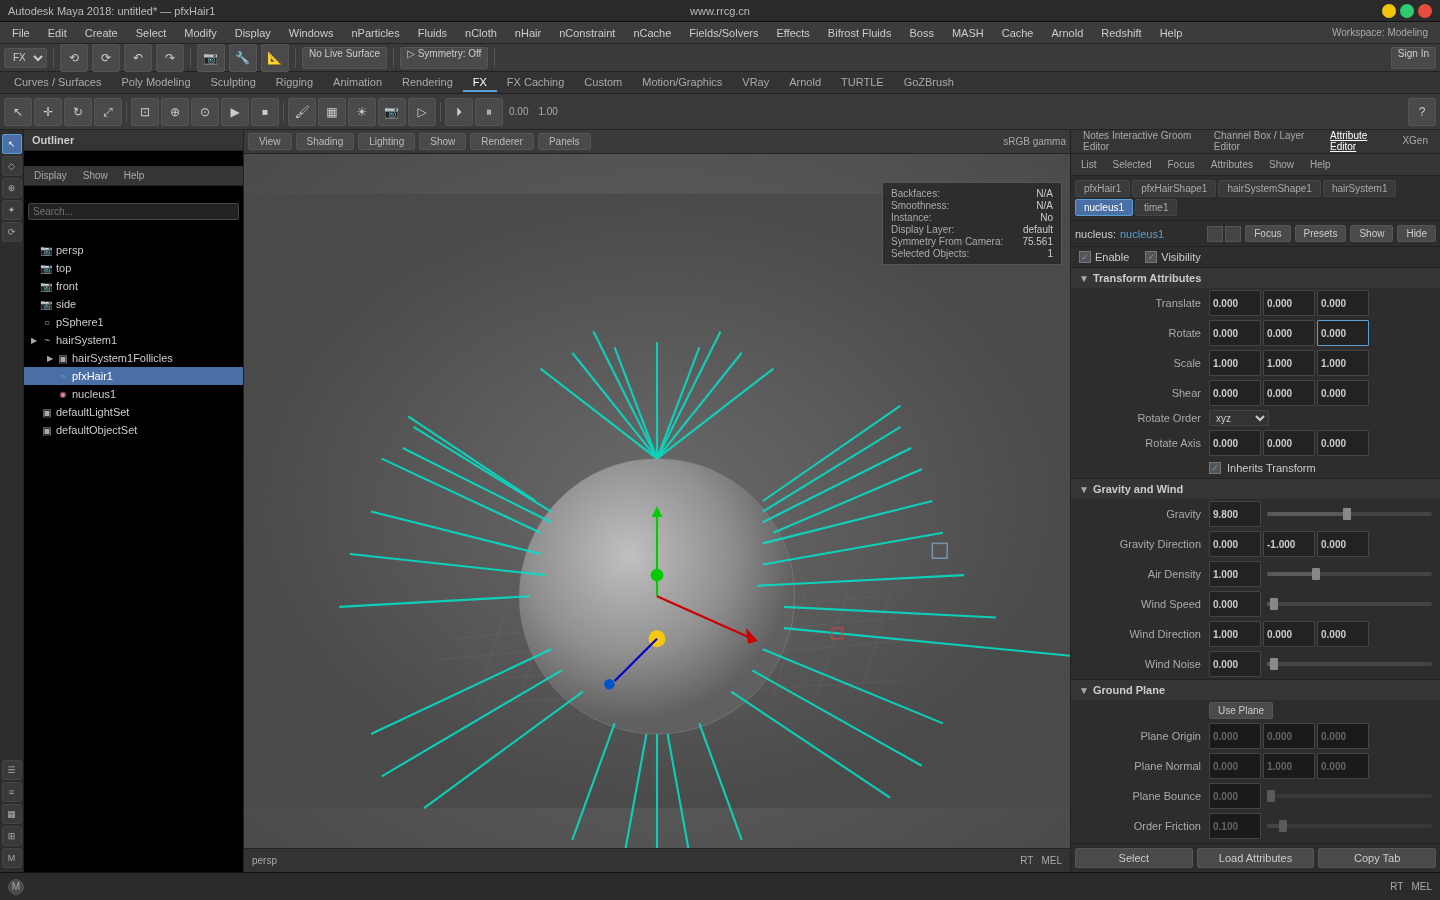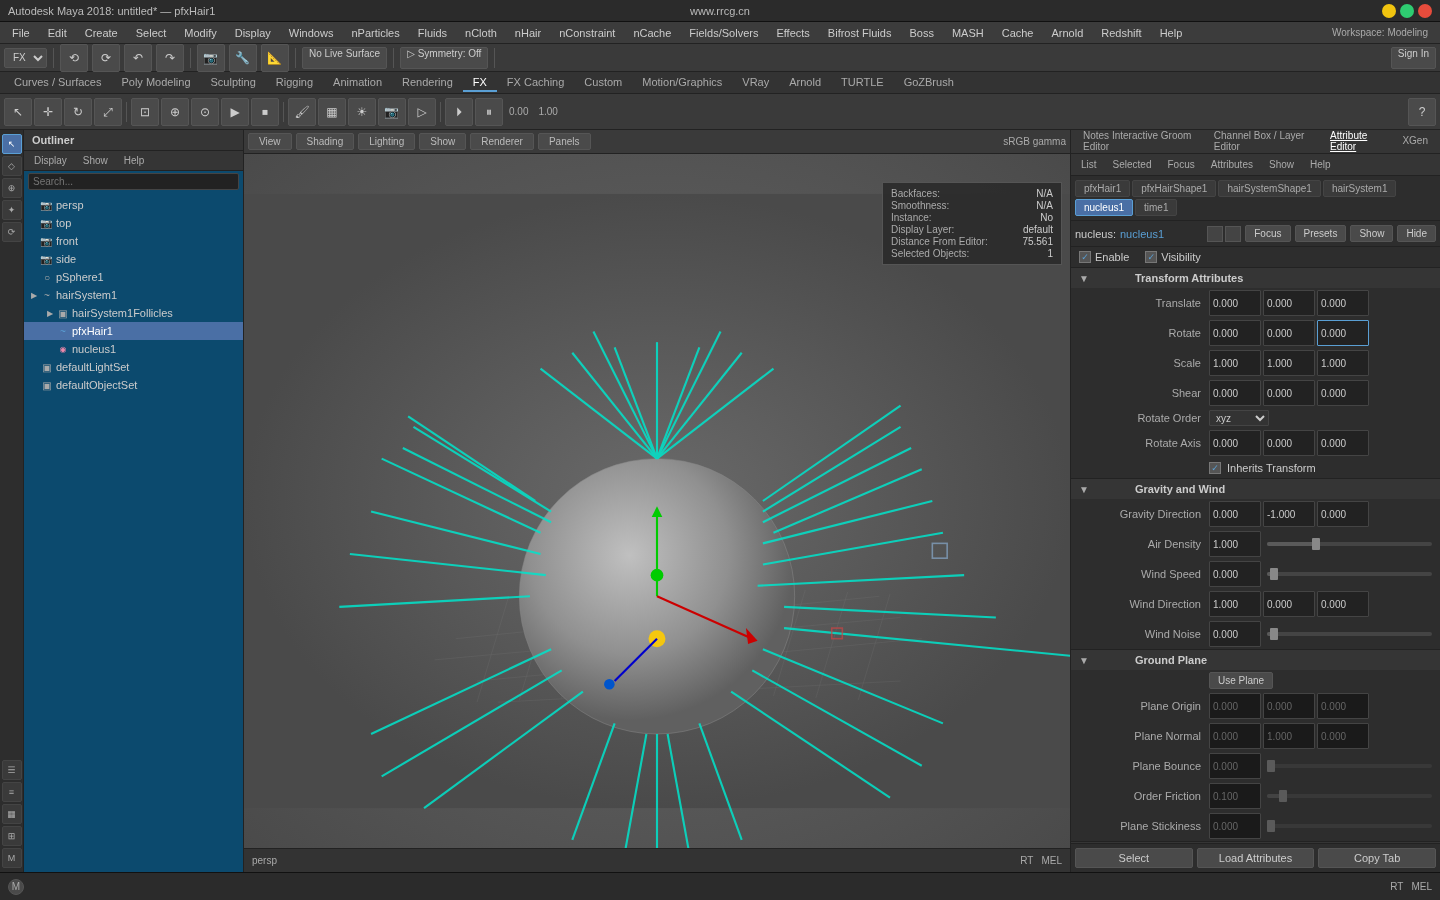--- a/index.html
+++ b/index.html
@@ -48,21 +48,21 @@
     }
     .icon-btn { width: 28px; height: 28px; background: #4a4a4a; border: 1px solid #555; border-radius: 2px; cursor: pointer; display: flex; align-items: center; justify-content: center; font-size: 12px; color: #ccc; }
 
     
     #main-layout {
       display: flex; height: calc(900px - 22px - 22px - 28px - 22px - 36px - 28px);
     }
 
     
     #outliner {
-      width: 220px; background: #0c4a6e; border-right: 1px solid #222; display: flex; flex-direction: column;
+      width: 220px; background: #000000; border-right: 1px solid #222; display: flex; flex-direction: column; gap: 15px;
     }
     #outliner-header { padding: 4px 8px; font-size: 11px; font-weight: bold; color: #ccc; background: #353535; border-bottom: 1px solid #222; }
     #outliner-toolbar { display: flex; gap: 4px; padding: 2px 4px; background: #353535; border-bottom: 1px solid #222; }
     .outliner-tab { font-size: 10px; color: #aaa; padding: 2px 6px; cursor: pointer; }
     #outliner-search { padding: 2px 4px; }
     #outliner-search input { width: 100%; background: #222; border: 1px solid #444; color: #ccc; font-size: 10px; padding: 2px 4px; border-radius: 2px; }
     #outliner-tree { flex: 1; overflow-y: auto; padding: 4px 0; }
     .tree-item { display: flex; align-items: center; padding: 2px 4px; cursor: pointer; }
     .tree-item.selected { background: #4a6fa5; }
     .tree-arrow { width: 12px; height: 12px; display: inline-flex; align-items: center; justify-content: center; font-size: 8px; color: #aaa; }
@@ -111,25 +111,25 @@
     .nucleus-label { font-size: 11px; color: #ccc; }
     .nucleus-value { font-size: 11px; color: #5a9fd4; }
     #enable-row { display: flex; align-items: center; padding: 4px 8px; gap: 16px; border-bottom: 1px solid #222; }
     .checkbox-label { display: flex; align-items: center; gap: 4px; font-size: 11px; color: #ccc; }
     .checkbox-box { width: 12px; height: 12px; background: #555; border: 1px solid #777; display: flex; align-items: center; justify-content: center; cursor: pointer; }
     .checkbox-check { font-size: 9px; color: #5a9fd4; }
     #attr-content { flex: 1; overflow-y: auto; padding-bottom: 4px; }
     .attr-section { border-bottom: 1px solid #222; }
     .attr-section-header { display: flex; align-items: center; padding: 4px 8px; background: #353535; cursor: pointer; gap: 4px; }
     .attr-section-arrow { font-size: 10px; color: #aaa; }
-    .attr-section-title { font-size: 11px; color: #ccc; font-weight: bold; margin-left: 42px; }
+    .attr-section-title { font-size: 11px; color: #ccc; font-weight: bold; }
     .attr-row { display: flex; align-items: center; padding: 2px 8px; min-height: 20px; }
     .attr-name { flex: 0 0 130px; font-size: 11px; color: #aaa; text-align: right; padding-right: 8px; }
     .attr-inputs { display: flex; align-items: center; gap: 2px; flex: 1; }
-    .attr-input { width: 52px; height: 16px; background: #222; border: 1px solid #444; color: #ccc; font-size: 10px; padding: 12px 3px; border-radius: 1px; }
+    .attr-input { width: 52px; height: 16px; background: #222; border: 1px solid #444; color: #ccc; font-size: 10px; padding: 12px 3px; border-radius: 1px; font-weight: bold; }
     .attr-input.disabled { color: #666; background: #1a1a1a; }
     .attr-slider { flex: 1; height: 4px; background: #444; border-radius: 2px; position: relative; cursor: pointer; margin-left: 4px; }
     .attr-slider-fill { height: 100%; background: #5a5a5a; border-radius: 2px; }
     .attr-slider-thumb { width: 8px; height: 12px; background: #888; border-radius: 1px; position: absolute; top: -4px; cursor: ew-resize; }
     .attr-dropdown { height: 16px; background: #333; border: 1px solid #444; color: #ccc; font-size: 10px; padding: 0 2px; border-radius: 1px; width: 60px; }
     .use-plane-btn { font-size: 10px; color: #ccc; padding: 2px 8px; background: #4a4a4a; border: 1px solid #555; border-radius: 2px; cursor: pointer; }
 
     #attr-footer { display: flex; align-items: center; padding: 4px; gap: 4px; border-top: 1px solid #222; background: #2d2d2d; }
     .attr-footer-btn { flex: 1; font-size: 11px; color: #ccc; padding: 3px 0; background: #4a4a4a; border: 1px solid #555; border-radius: 2px; cursor: pointer; text-align: center; }
 
@@ -469,21 +469,21 @@
         </div>
         <div class="info-row">
           <span class="info-label">Instance:</span>
           <span class="info-value">No</span>
         </div>
         <div class="info-row">
           <span class="info-label">Display Layer:</span>
           <span class="info-value">default</span>
         </div>
         <div class="info-row">
-          <span class="info-label">Distance From Editor:</span>
+          <span class="info-label">Symmetry From Camera:</span>
           <span class="info-value">75.561</span>
         </div>
         <div class="info-row">
           <span class="info-label">Selected Objects:</span>
           <span class="info-value">1</span>
         </div>
       </div>
     </div>
 
     <div id="viewport-bottom">
@@ -623,20 +623,30 @@
           </div>
         </div>
       </div>
 
       <div class="attr-section">
         <div class="attr-section-header">
           <span class="attr-section-arrow">▼</span>
           <span class="attr-section-title">Gravity and Wind</span>
         </div>
 
+        <div class="attr-row">
+          <div class="attr-name">Gravity</div>
+          <div class="attr-inputs">
+            <input class="attr-input" type="text" value="9.800" style="">
+            <div class="attr-slider">
+              <div class="attr-slider-fill" style="width:50%;"></div>
+              <div class="attr-slider-thumb" style="left:46%;"></div>
+            </div>
+          </div>
+        </div>
 
         <div class="attr-row">
           <div class="attr-name">Gravity Direction</div>
           <div class="attr-inputs">
             <input class="attr-input" type="text" value="0.000" style="">
             <input class="attr-input" type="text" value="-1.000" style="">
             <input class="attr-input" type="text" value="0.000" style="">
           </div>
         </div>
 

